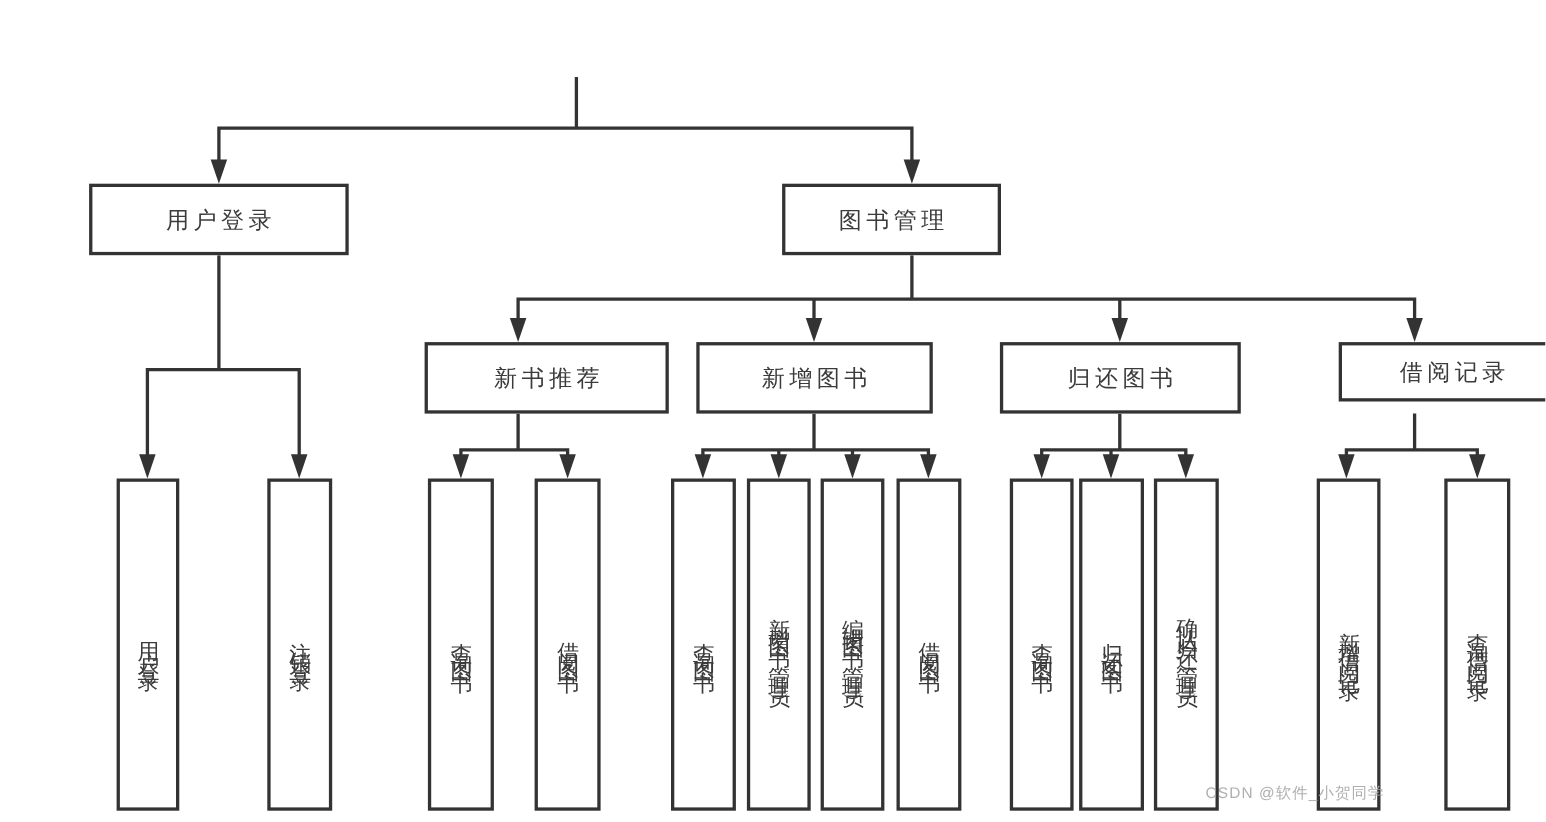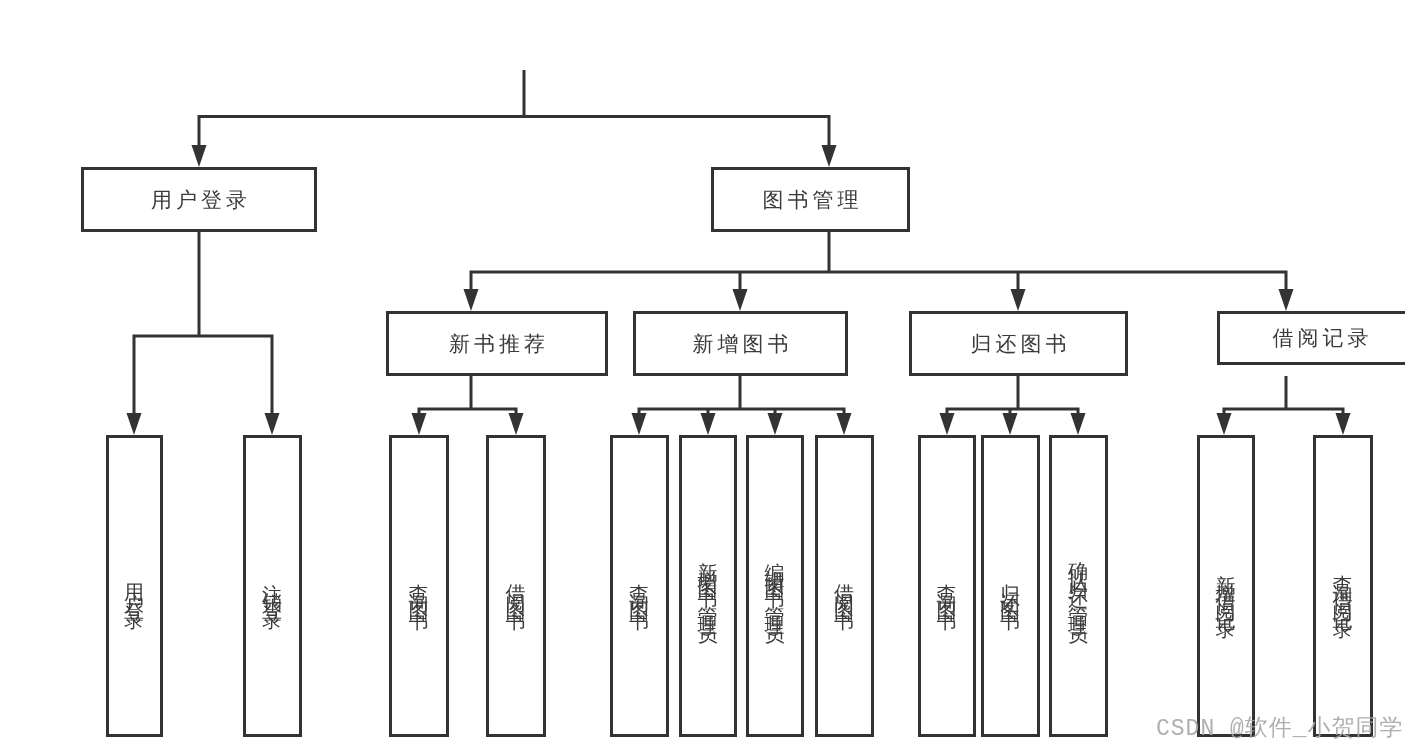--- a/index.html
+++ b/index.html
@@ -43,28 +43,27 @@
     color: #3b3b3b;
     font-size: 20px;
     z-index: 2;
     writing-mode: vertical-rl;
     text-orientation: mixed;
     letter-spacing: 9px;
     line-height: 1;
   }
   #watermark {
     position: absolute;
-    left: 1156px;
+    left: 1096px;
     top: 712px;
-    font-size: 23px;
+    font-size: 14px;
     color: rgba(168, 168, 168, 0.92);
     letter-spacing: 1px;
     z-index: 5;
     white-space: nowrap;
-    font-family: Liberation Mono, monospace;
   }
 </style>
 </head>
 <body>
 
 <div id="stage">
 
   <svg id="connectors" viewBox="0 0 1405 747" xmlns="http://www.w3.org/2000/svg">
     <g stroke="#333333" stroke-width="3" fill="none">
 

